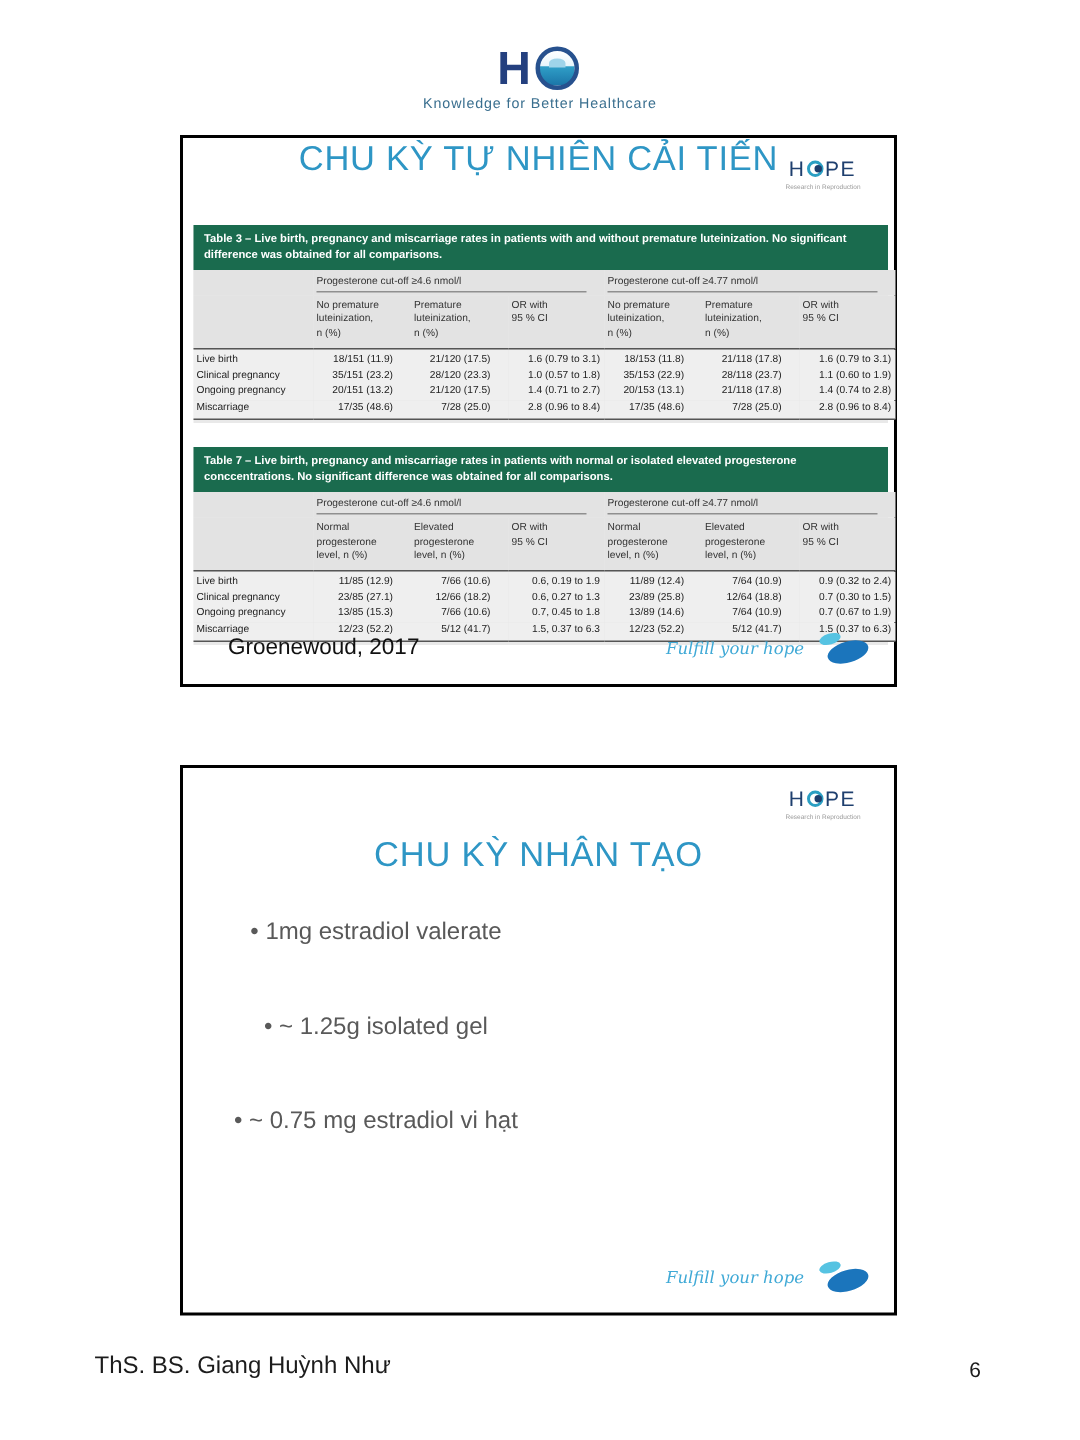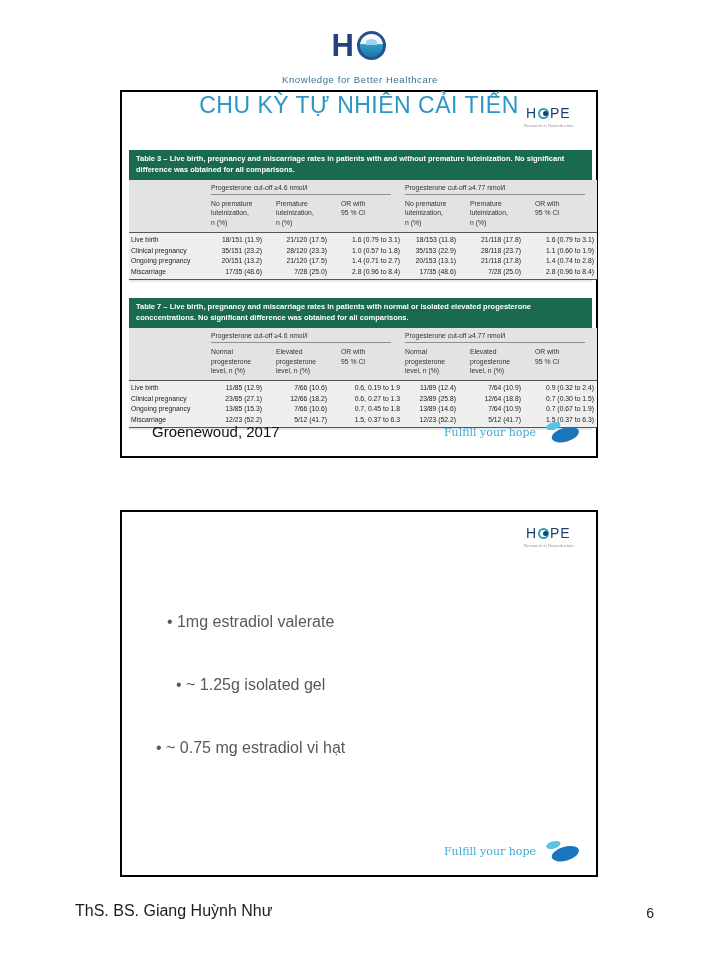--- a/index.html
+++ b/index.html
@@ -9,21 +9,21 @@
 
   
   .hosrem { position:absolute; top:30px; left:0; right:0; text-align:center; }
   .hosrem-word { display:inline-flex; align-items:center; font-size:31px; font-weight:bold;
                  letter-spacing:1.5px; color:#24407f; line-height:1; }
   .hosrem-o { display:inline-block; width:29px; height:29px; border-radius:50%;
               border:3px solid #27518e; margin:0 2px; position:relative; overflow:hidden;
               background:linear-gradient(to bottom,#ffffff 0%,#e8f5fb 42%,#2f9ec7 46%,#1b75a8 100%); }
   .hosrem-o .sun { position:absolute; top:5px; left:6px; width:11px; height:6px;
                    border-radius:50% 50% 0 0; background:#9fd4ea; }
-  .hosrem-tag { margin-top:13px; font-size:9.5px; letter-spacing:0.6px; color:#3a6f8f; }
+  .hosrem-tag { margin-top:3px; font-size:9.5px; letter-spacing:0.6px; color:#3a6f8f; }
 
   
   .slide { position:absolute; left:120px; width:478px; background:#fff; border:2px solid #000; }
   .slide1 { top:90px; height:368px; }
   .slide2 { top:510px; height:367px; }
 
   .slide-title { text-align:center; color:#2e96c5; font-size:23px; letter-spacing:0.5px; }
   .slide1 .slide-title { }
   .slide2 .slide-title { margin-top:44px; }
 
@@ -55,29 +55,29 @@
                white-space:nowrap; overflow:hidden; padding:0 2px; }
   .jtable tbody tr:first-child td { border-top:1px solid #555; padding-top:2px; }
   .jtable tbody tr:last-child td  { border-bottom:1px solid #555; padding-bottom:2px; }
   .jtable td.lbl { text-align:left; }
   .jtable td.num { text-align:right; padding-right:12px; }
   .jtable td.or  { text-align:right; padding-right:3px; }
 
   
   .citation { position:absolute; left:30px; bottom:16px; font-size:15px; color:#111; }
   .fulfill { position:absolute; right:14px; bottom:10px; display:flex; align-items:center; gap:6px; }
-  .fulfill-text { font-family:"DejaVu Serif", serif; font-size:11px; color:#3fa9d6; }
+  .fulfill-text { font-family:"DejaVu Serif", serif; font-style:italic; font-size:11px; color:#3fa9d6; }
 
   
   .bullets { position:absolute; left:34px; top:100px; list-style:none;text-align:center; }
   .bullets li { font-size:16px; color:#595959; margin-bottom:42px; line-height:1.3; }
   .bullets li::before { content:"\2022\00a0"; color:#595959; }
 
   
-  .pg-author { position:absolute; left:63px; top:902px; font-size:16px; color:#1c1c1c;margin-left:12px; }
+  .pg-author { position:absolute; left:63px; top:902px; font-size:16px; color:#1c1c1c; }
   .pg-num { position:absolute; right:66px; top:905px; font-size:14px; color:#1c1c1c; }
 </style>
 </head>
 <body>
 
 <div class="sheet">
 
   <div class="hosrem">
     <div class="hosrem-word">
       <span>H</span>
@@ -289,20 +289,21 @@
       <div class="hope-word">
         <span>H</span>
         <span class="hope-o">
             <span class="dot"></span>
           </span>
         <span>PE</span>
       </div>
       <div class="hope-sub">Research in Reproduction</div>
     </div>
 
+    <div class="slide-title">CHU KỲ NHÂN TẠO</div>
 
     <ul class="bullets">
       <li>1mg estradiol valerate</li>
       <li>~ 1.25g isolated gel</li>
       <li>~ 0.75 mg estradiol vi hạt</li>
     </ul>
 
     <div class="fulfill">
       <span class="fulfill-text">Fulfill your hope</span>
       <svg width="40" height="28" viewBox="0 0 60 42">

